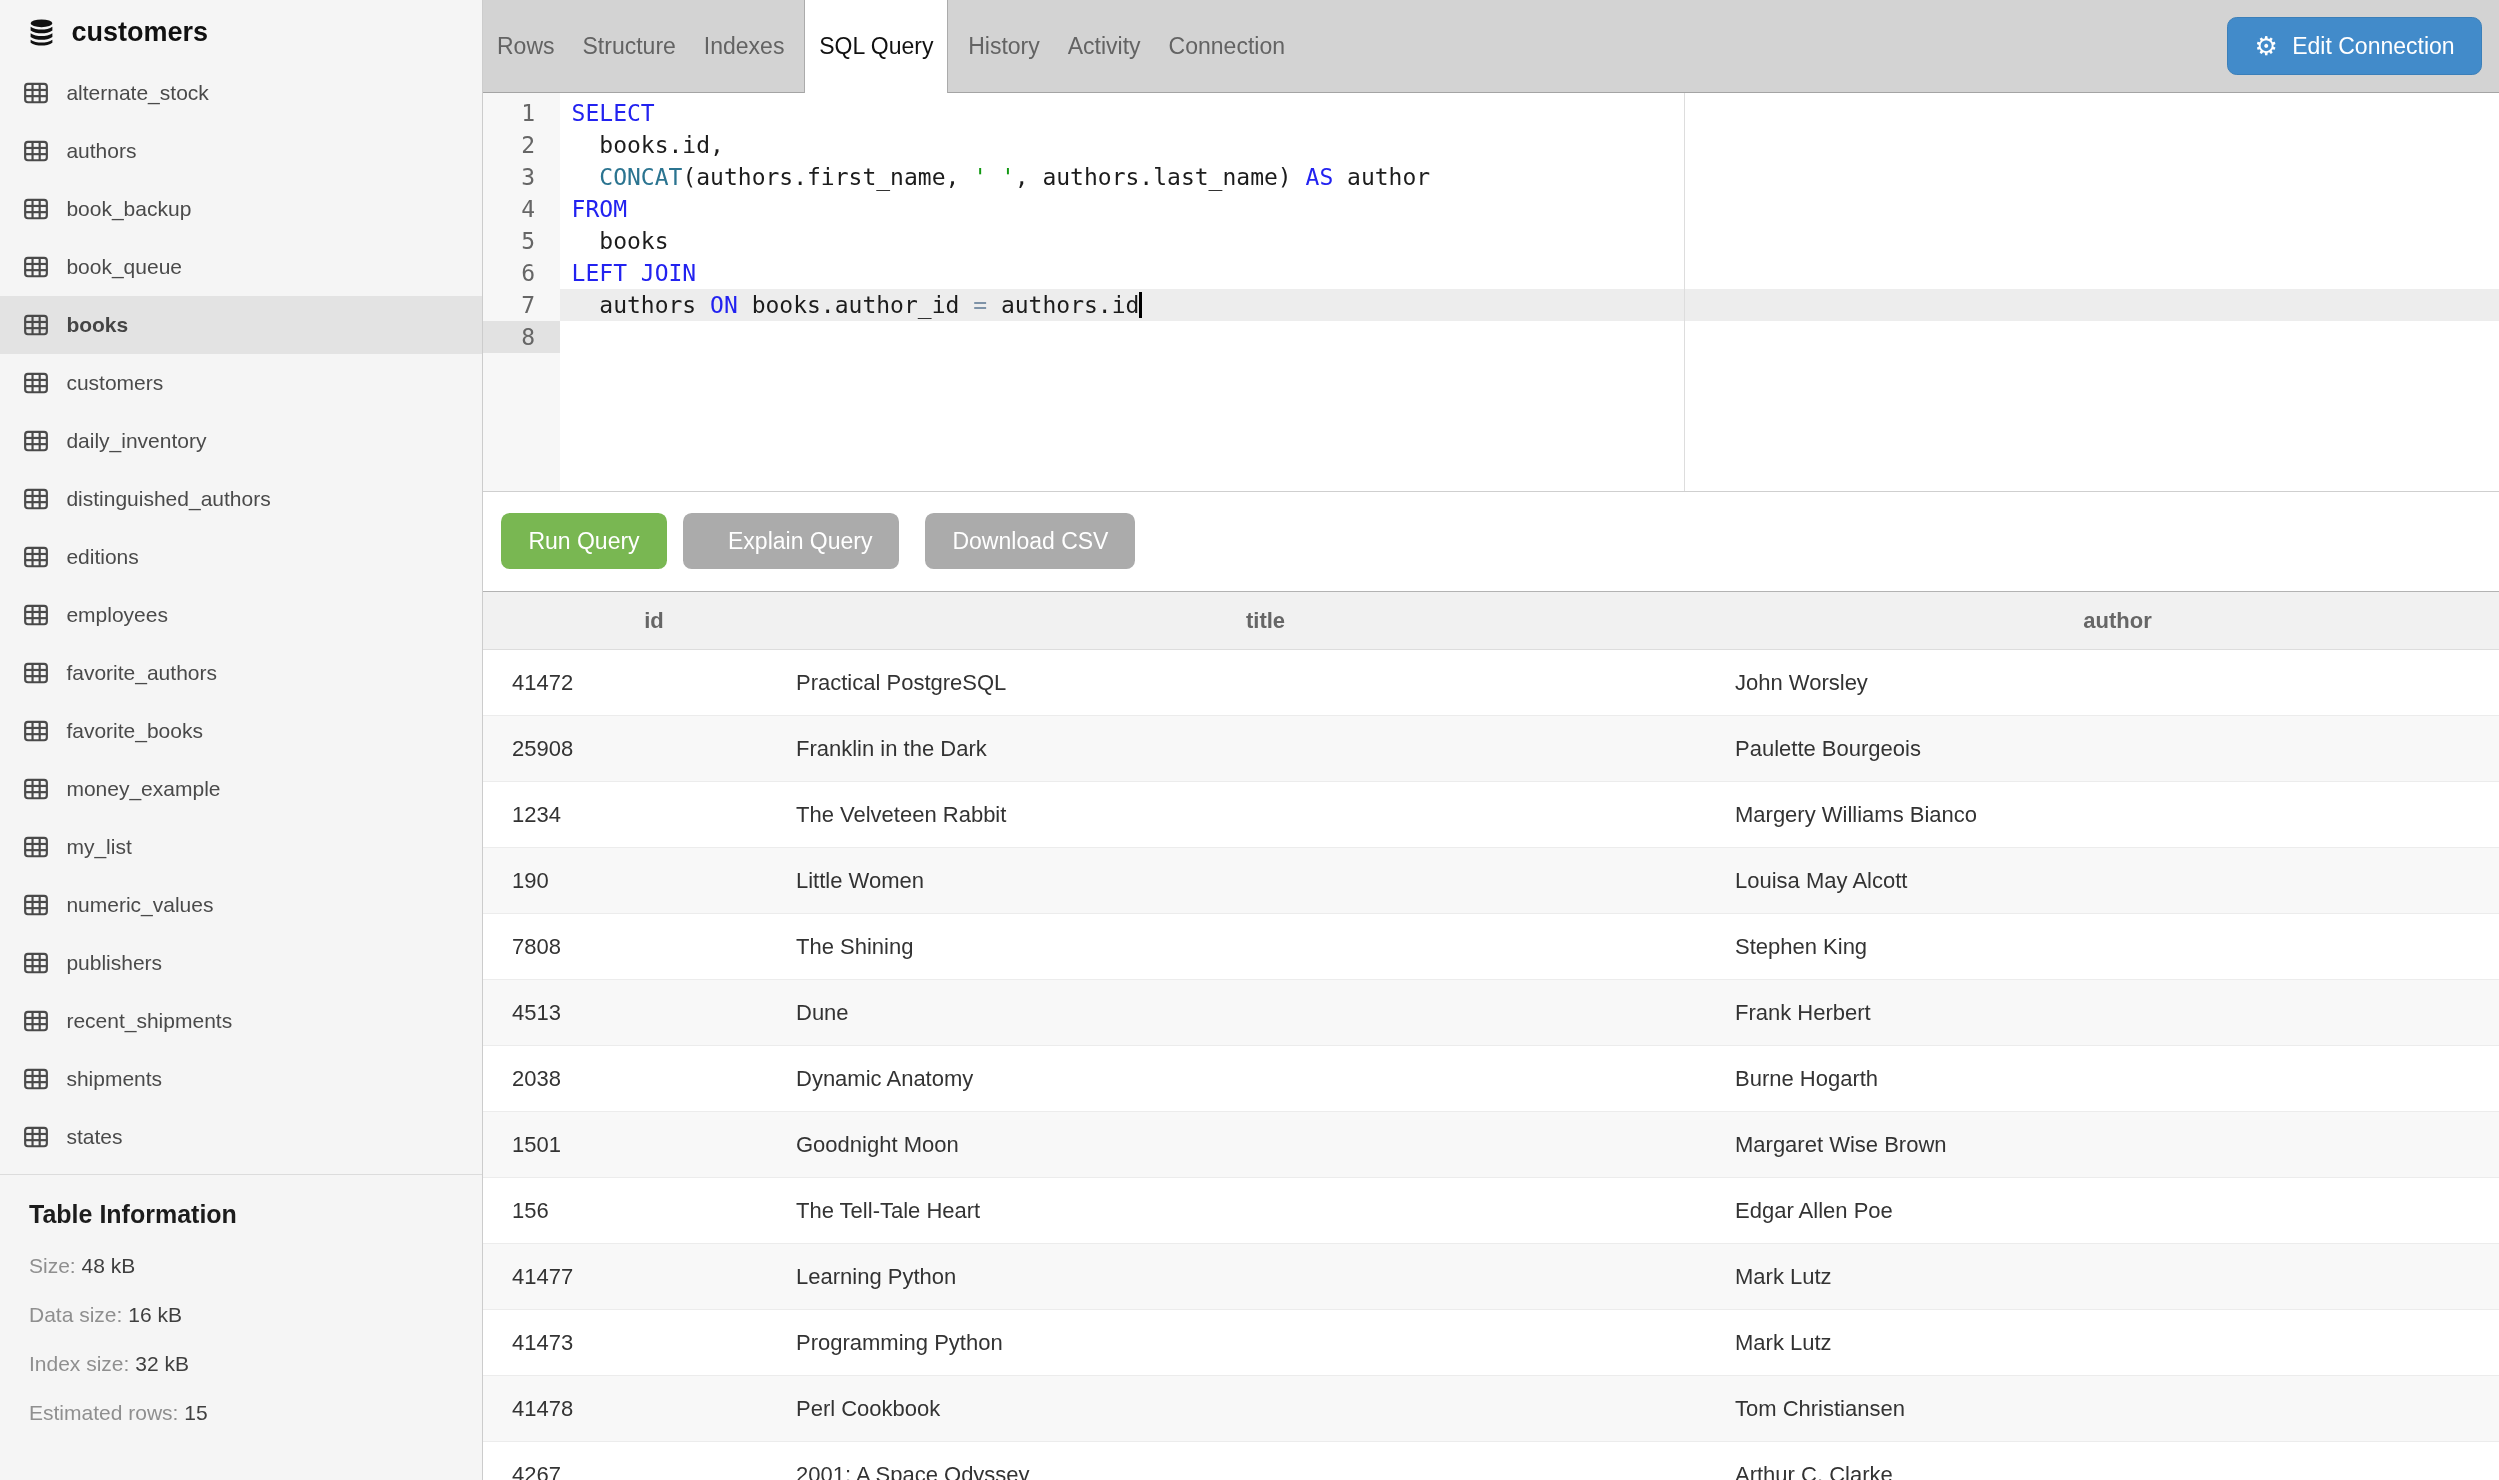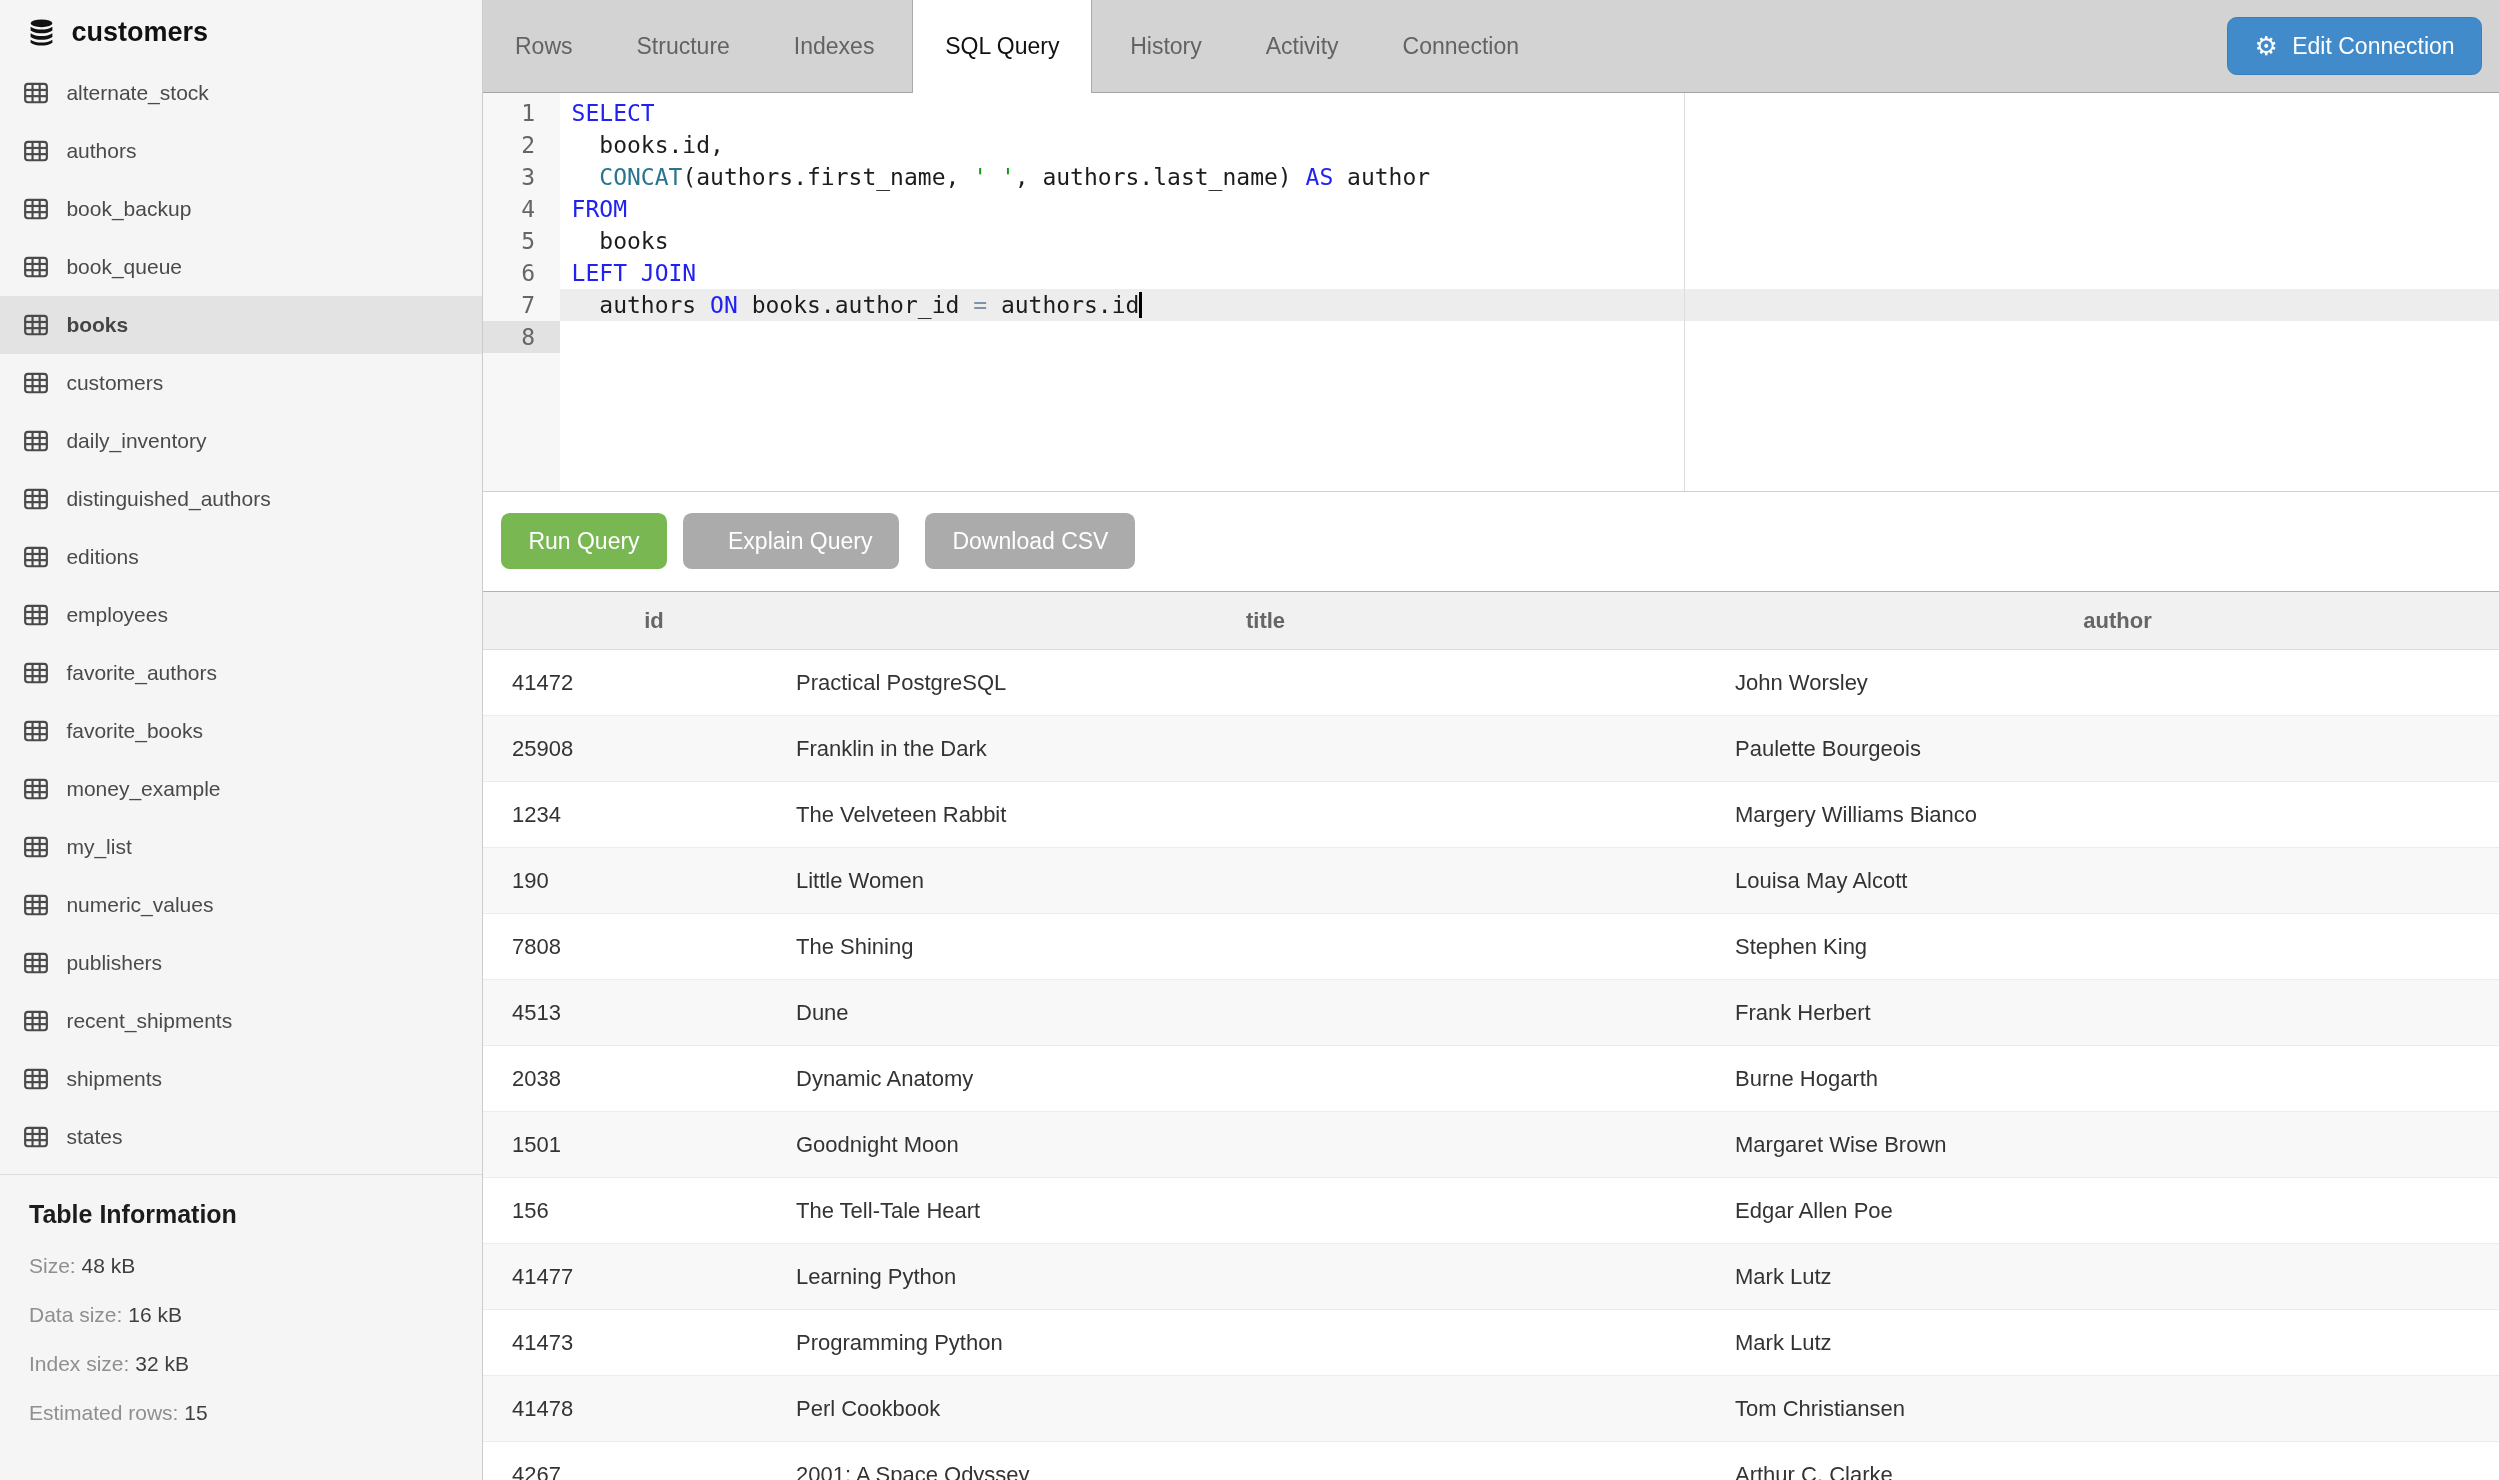--- a/index.html
+++ b/index.html
@@ -24,21 +24,21 @@
   .info-row .lbl { color:#8f8f8f; }
   .info-row .val { color:#3f3f3f; }
 
   
   .main { flex:1; height:100%; position:relative; background:#fff; }
 
   
   .tab-bar { height:93px; background:#d3d3d3; border-bottom:1.9px solid #a4a4a4;
              display:flex; align-items:stretch; position:relative; }
   .tabs { display:flex; height:100%; }
-  .tab { display:flex; align-items:center; padding:0 32px; font-size:23px; color:#636363;
+  .tab { display:flex; align-items:center; padding:0 14px; font-size:23px; color:#636363;
          cursor:pointer; }
   .tab.active { background:#ffffff; color:#111; height:93px; margin:0 5.8px;
                 border-left:1px solid #ababab; border-right:1px solid #ababab;
                 position:relative; z-index:2; }
   .edit-connection { margin-left:auto; margin-right:18.4px; align-self:center; height:58px;
                      background:#428bca; border:1px solid #3b7fb9; border-radius:9.7px;
                      color:#fff; font-size:23px; font-family:"Liberation Sans",sans-serif;
                      display:flex; align-items:center; gap:14.5px; padding:0 26px; cursor:pointer; }
   .edit-connection .gear { font-family:"DejaVu Sans",sans-serif; font-size:26px; line-height:1; }
 

